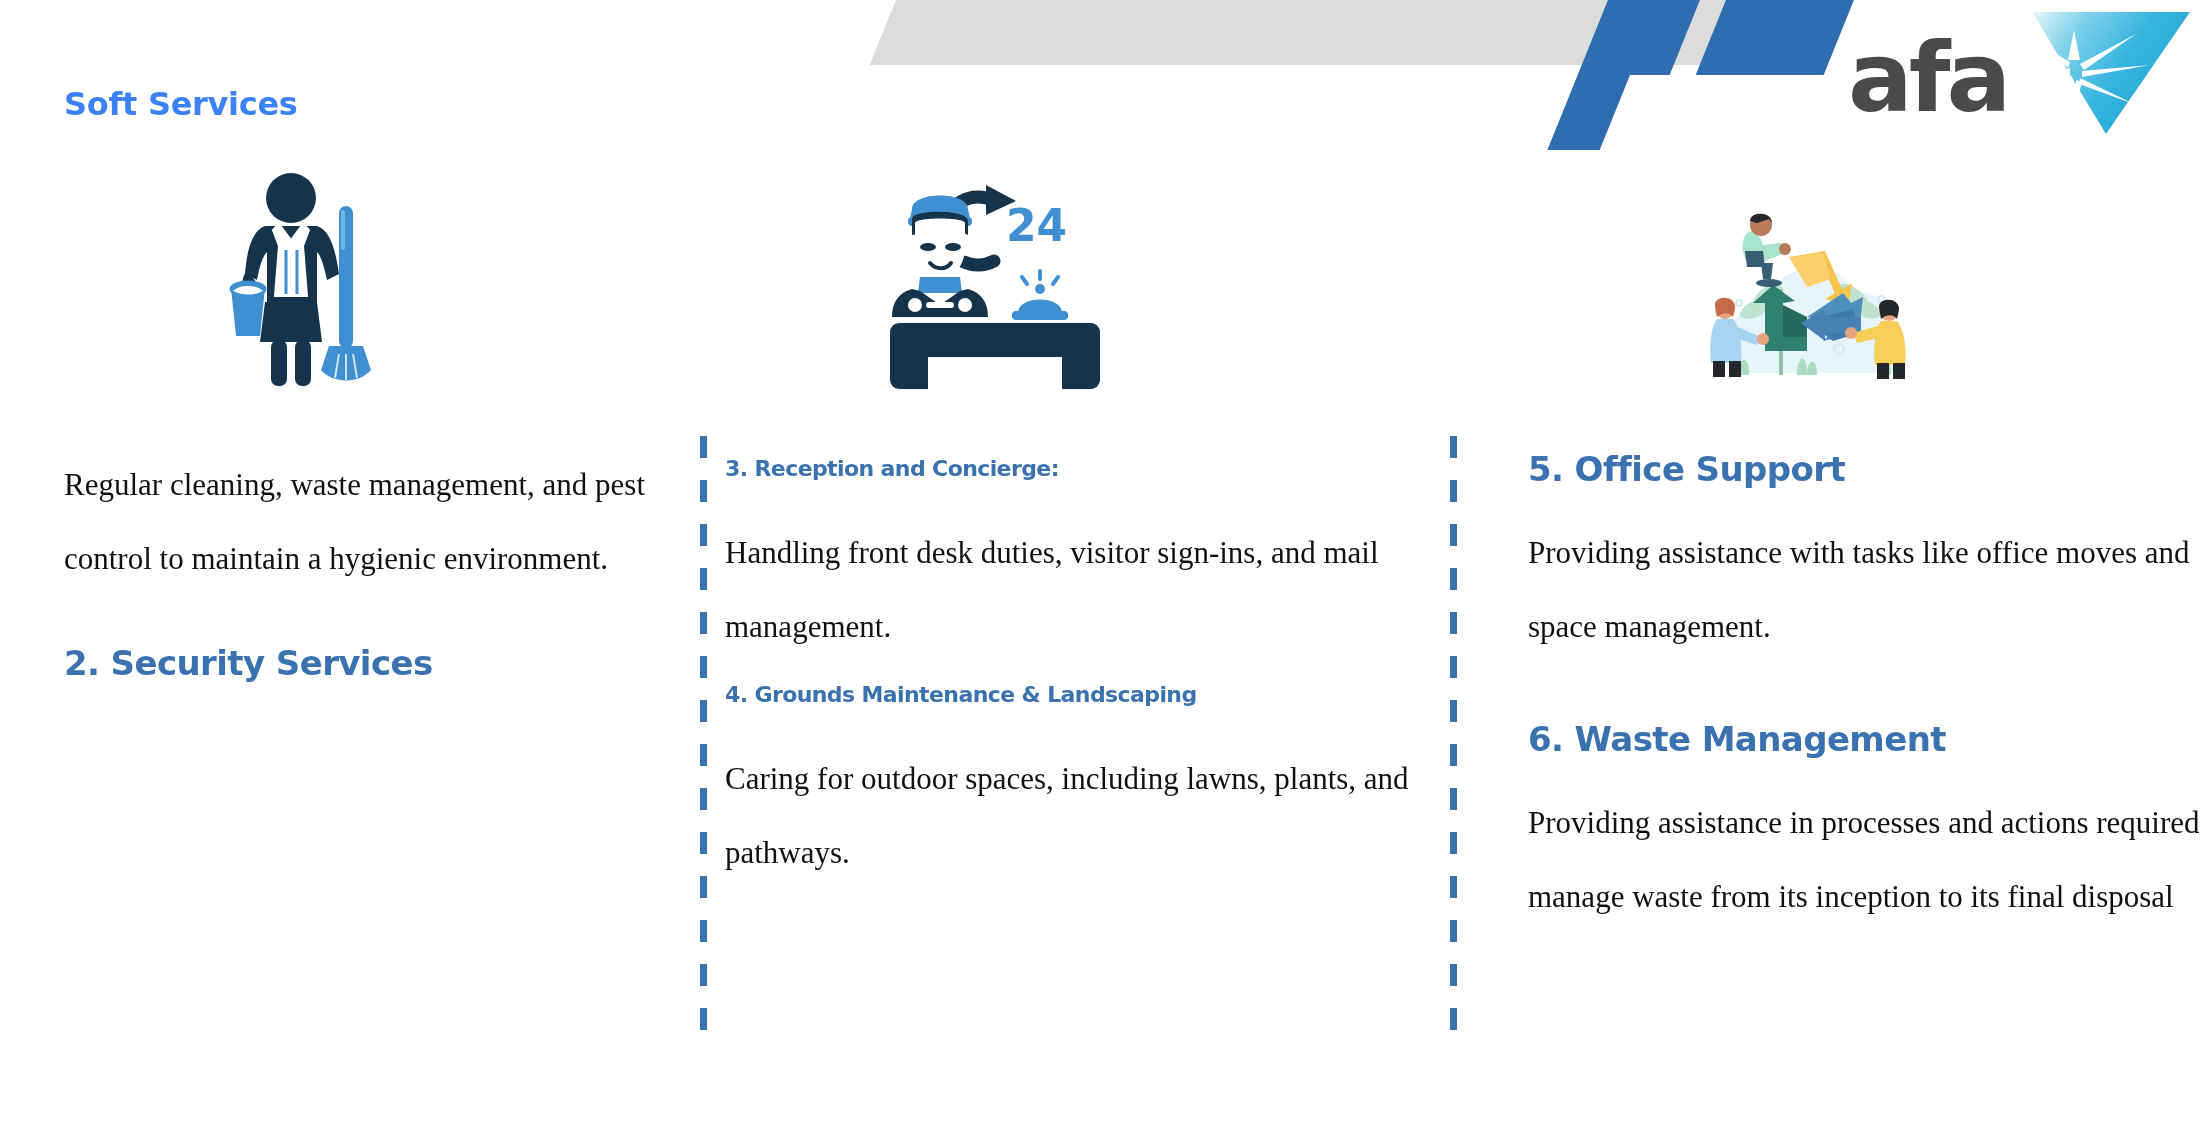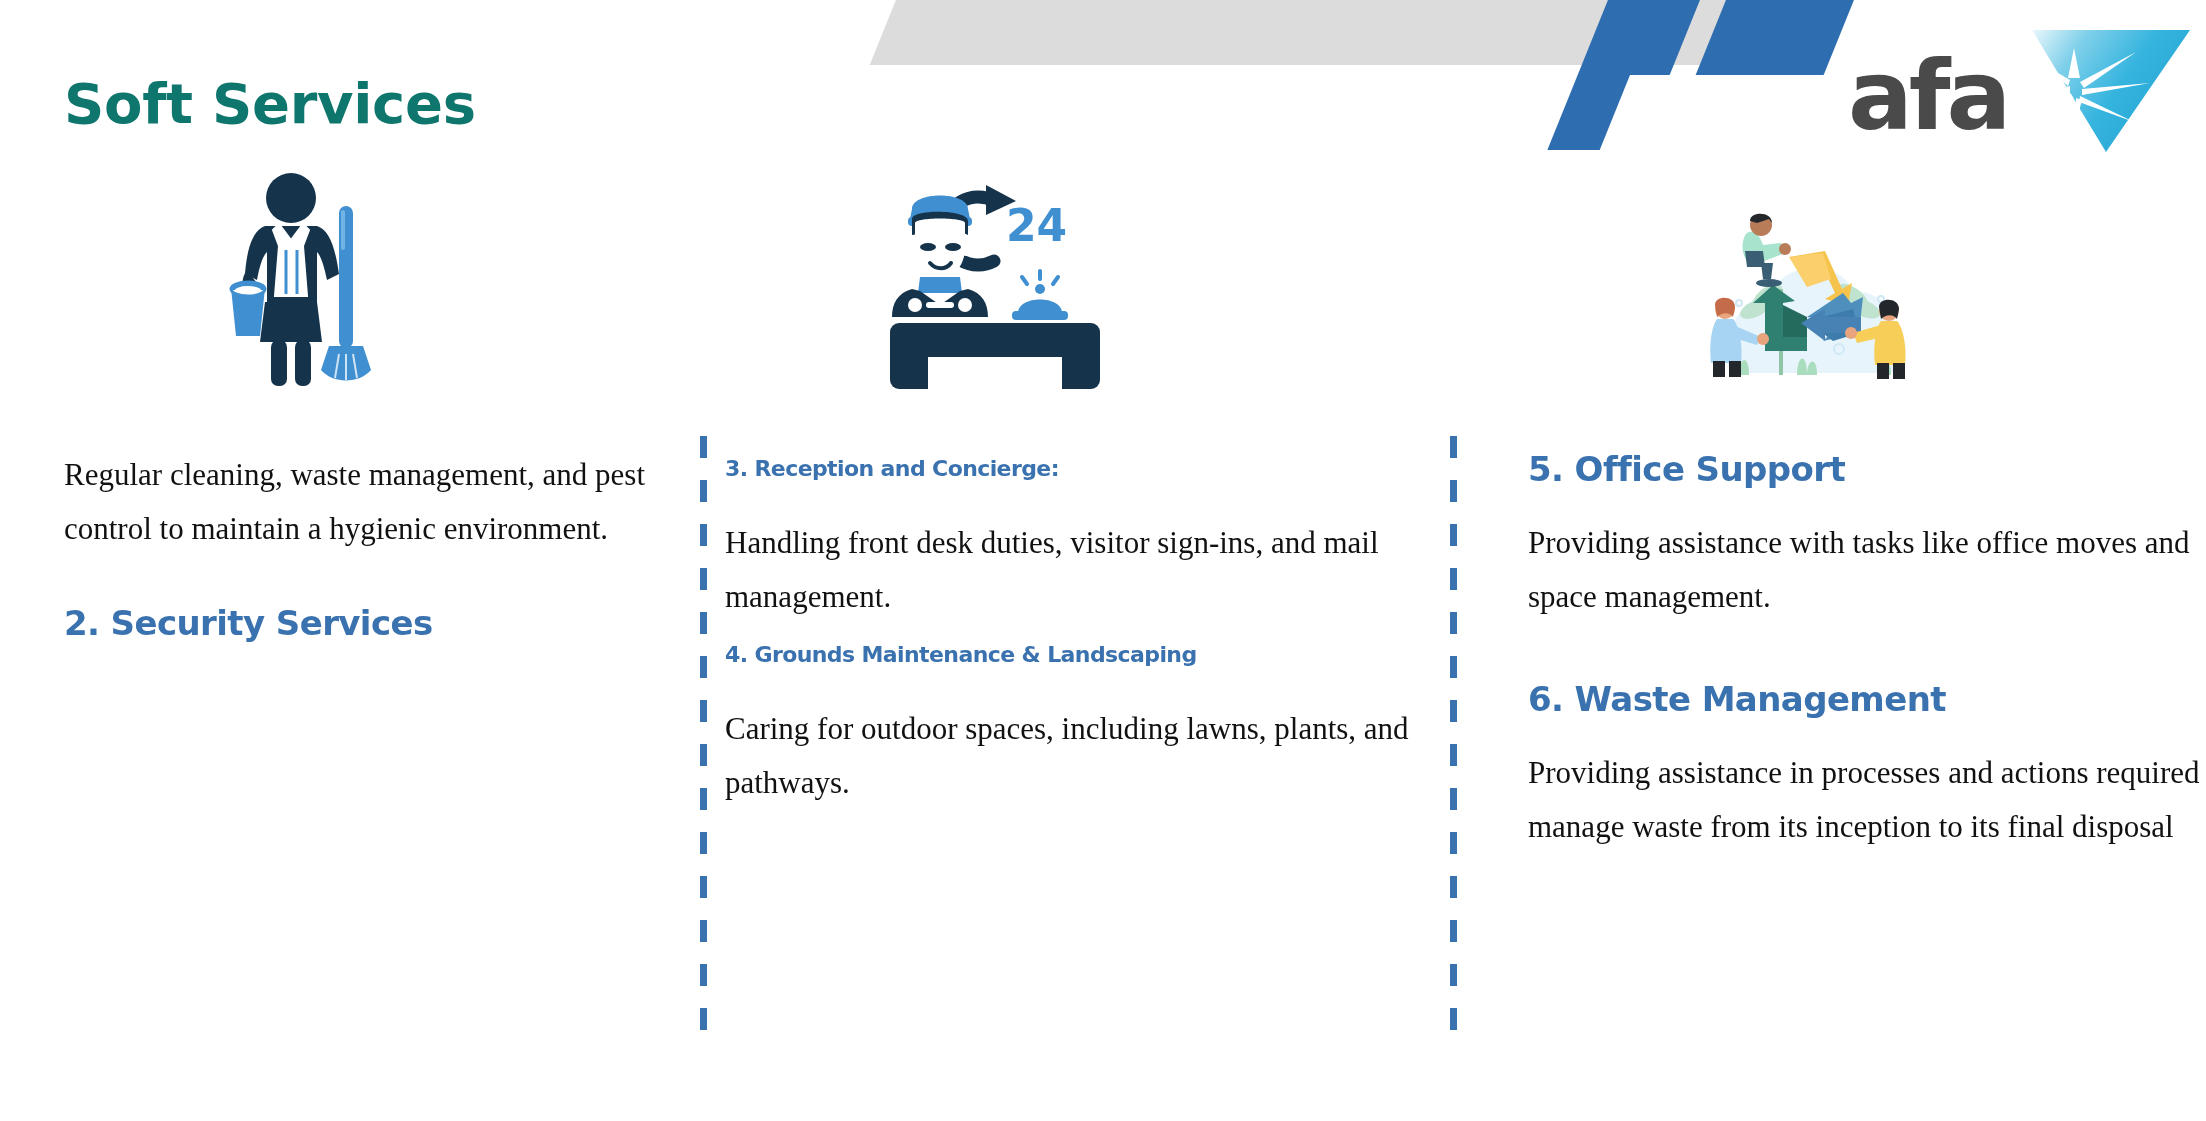--- a/index.html
+++ b/index.html
@@ -58,21 +58,21 @@
     top: 75px;
     width: 300px;
     height: 90px;
     background: #ffffff;
     transform: skewX(-22deg);
   }
 
   
   #logo {
     position: absolute;
-    top: 22px;
+    top: 4px;
     left: 1848px;
     width: 350px;
     height: 130px;
   }
   #logo-wordmark {
     position: absolute;
     left: 0;
     top: 26px;
     font-family: "DejaVu Sans", sans-serif;
     font-weight: 700;
@@ -87,23 +87,23 @@
     top: 4px;
   }
 
   
   #page-title {
     position: absolute;
     left: 64px;
     top: 78px;
     font-family: "DejaVu Sans", sans-serif;
     font-weight: 700;
-    font-size: 56px;
+    font-size: 32px;
     line-height: 52px;
-    color: #0f766e;
+    color: #3b82f6;
     letter-spacing: -0.3px;
   }
 
   
   .divider {
     position: absolute;
     top: 436px;
     width: 7px;
     height: 616px;
     background-image: linear-gradient(to bottom, #3A71AF 0, #3A71AF 22px, transparent 22px, transparent 44px);
@@ -140,21 +140,21 @@
     font-size: 34px;
     line-height: 42px;
     color: #3A71AF;
     letter-spacing: -0.6px;
     white-space: nowrap;
   }
   #column-1 .svc-heading.first { letter-spacing: -0.9px; }
   .svc-body {
     font-family: "Liberation Serif", serif;
     font-size: 31px;
-    line-height: 54px;
+    line-height: 74px;
     color: #111111;
     margin-top: 16px;
   }
   .gap-lg { height: 46px; }
   .gap-sm { height: 10px; }
 
   #column-2 .svc-heading { font-size: 22px; }
   #column-2 .svc-body { margin-top: 26px; }
   #column-3 .svc-body { margin-top: 26px; }
   #column-3 .gap-lg { height: 54px; }

